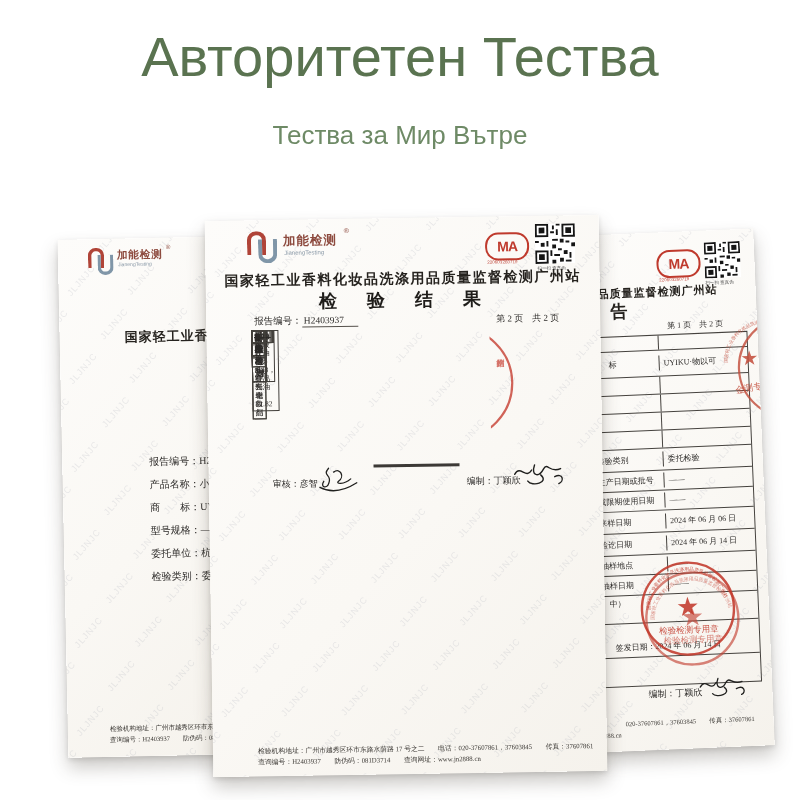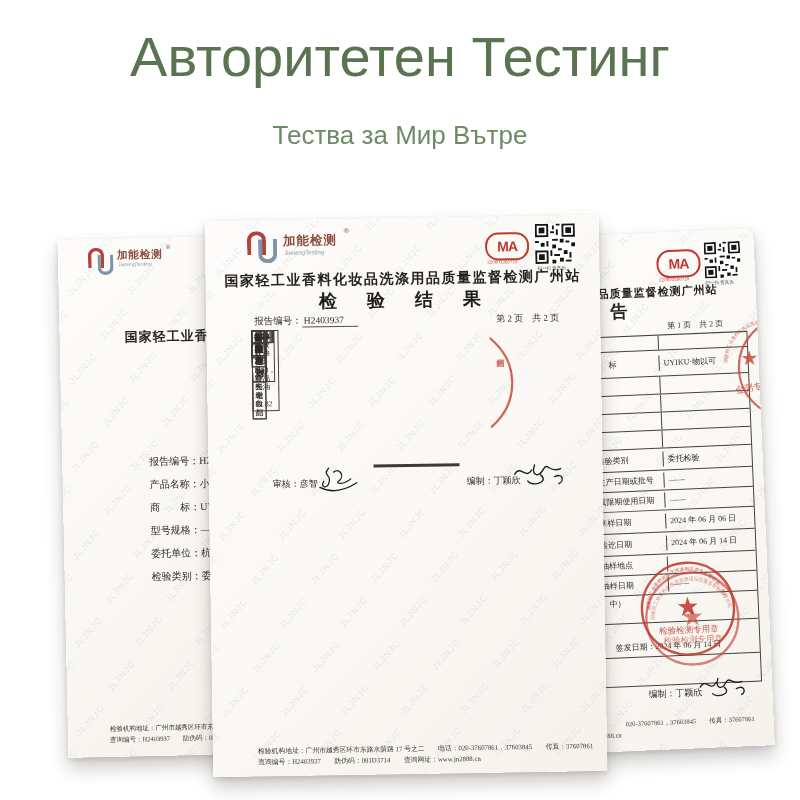--- a/index.html
+++ b/index.html
@@ -42,21 +42,21 @@
   .rrow{display:flex;border-bottom:1px solid #45423e;position:static;box-sizing:border-box;}
   .rlab{width:70px;border-right:1px solid #45423e;padding:2px 3px;box-sizing:border-box;
       font-size:8px;color:#2c2a28;position:static;overflow:hidden;white-space:nowrap;}
   .rval{flex:1;padding:2px 4px;font-size:8px;color:#2c2a28;position:static;overflow:hidden;white-space:nowrap;}
   .tiny{font-size:6.8px;color:#3a3733;white-space:nowrap;}
   .sig-svg{overflow:visible;}
 </style>
 </head>
 <body>
 
-<div class="hdr-title">Авторитетен Тестинг</div>
+<div class="hdr-title">Авторитетен Тества</div>
 <div class="hdr-sub">Тества за Мир Вътре</div>
 
 <div class="doc" style="left:63px;top:238px;width:177px;height:518px;transform:rotate(-1.2deg);z-index:1;">
   <div class="wm-layer">
       <span class="wm" style="left: -24px; top: -8px;">JLJNJC</span>
       <span class="wm" style="left: 36px; top: -8px;">JLJNJC</span>
       <span class="wm" style="left: 96px; top: -8px;">JLJNJC</span>
       <span class="wm" style="left: 156px; top: -8px;">JLJNJC</span>
       <span class="wm" style="left: 4px; top: 36px;">JLJNJC</span>
       <span class="wm" style="left: 64px; top: 36px;">JLJNJC</span>

